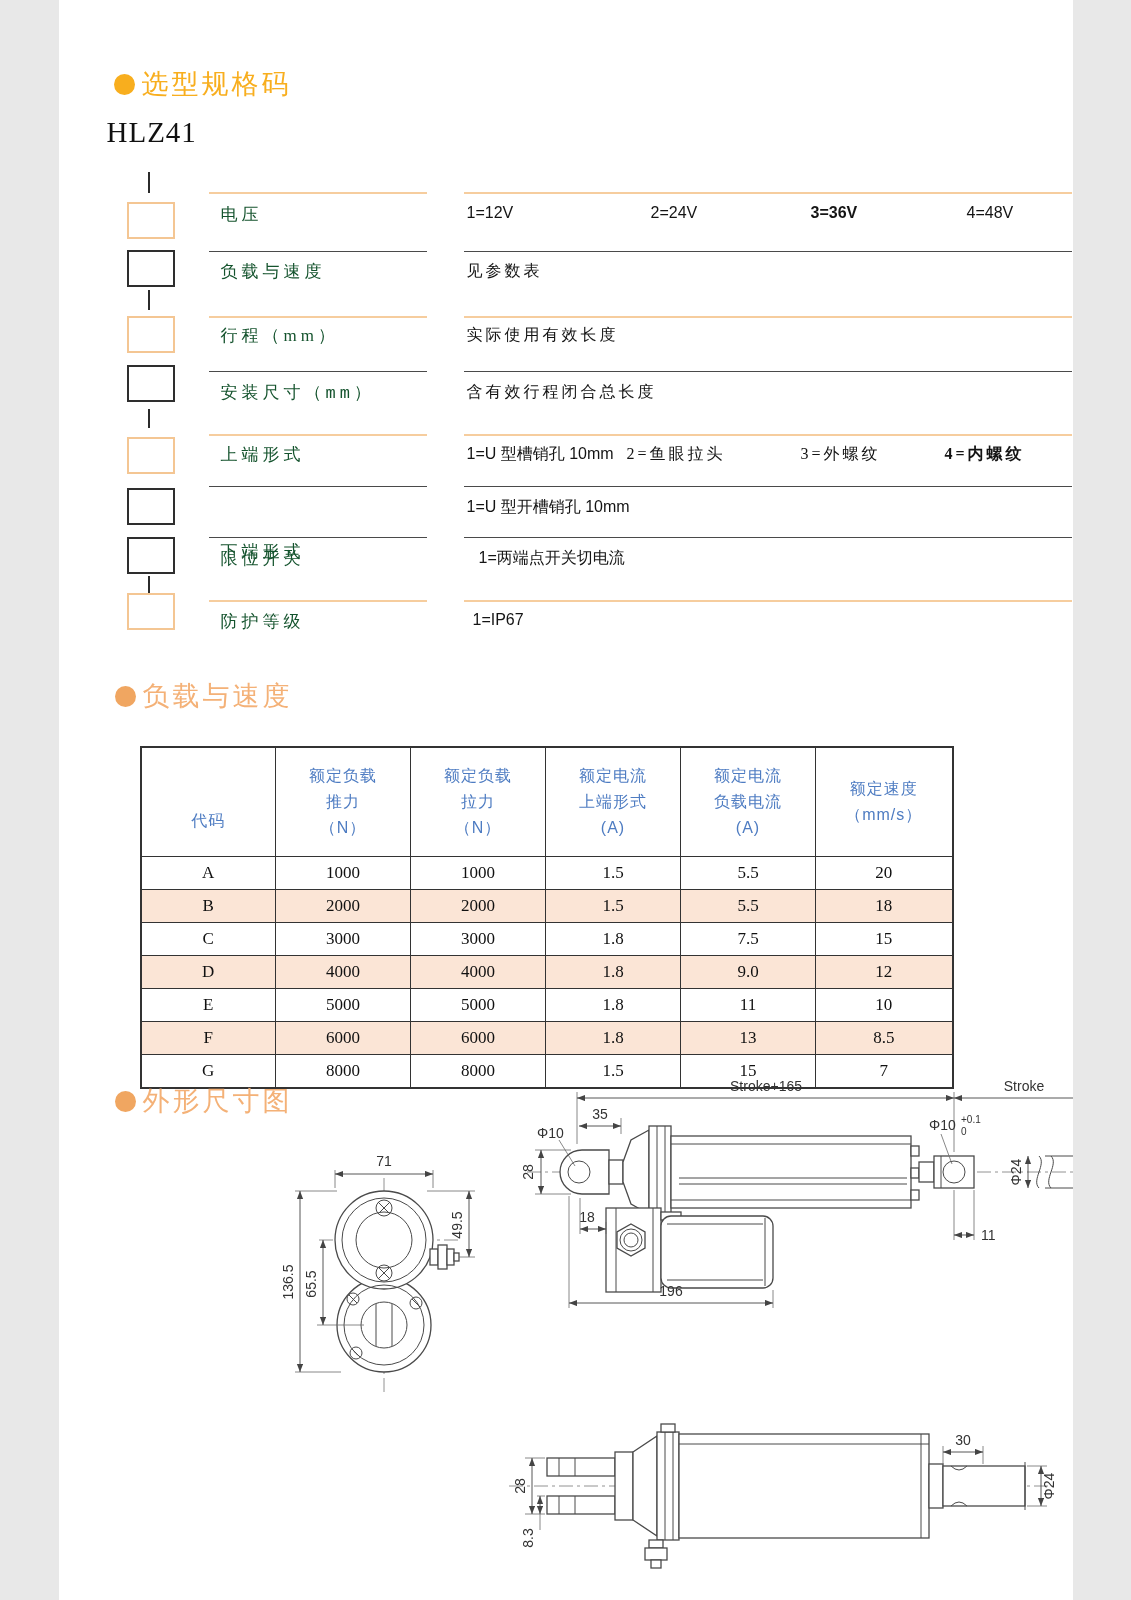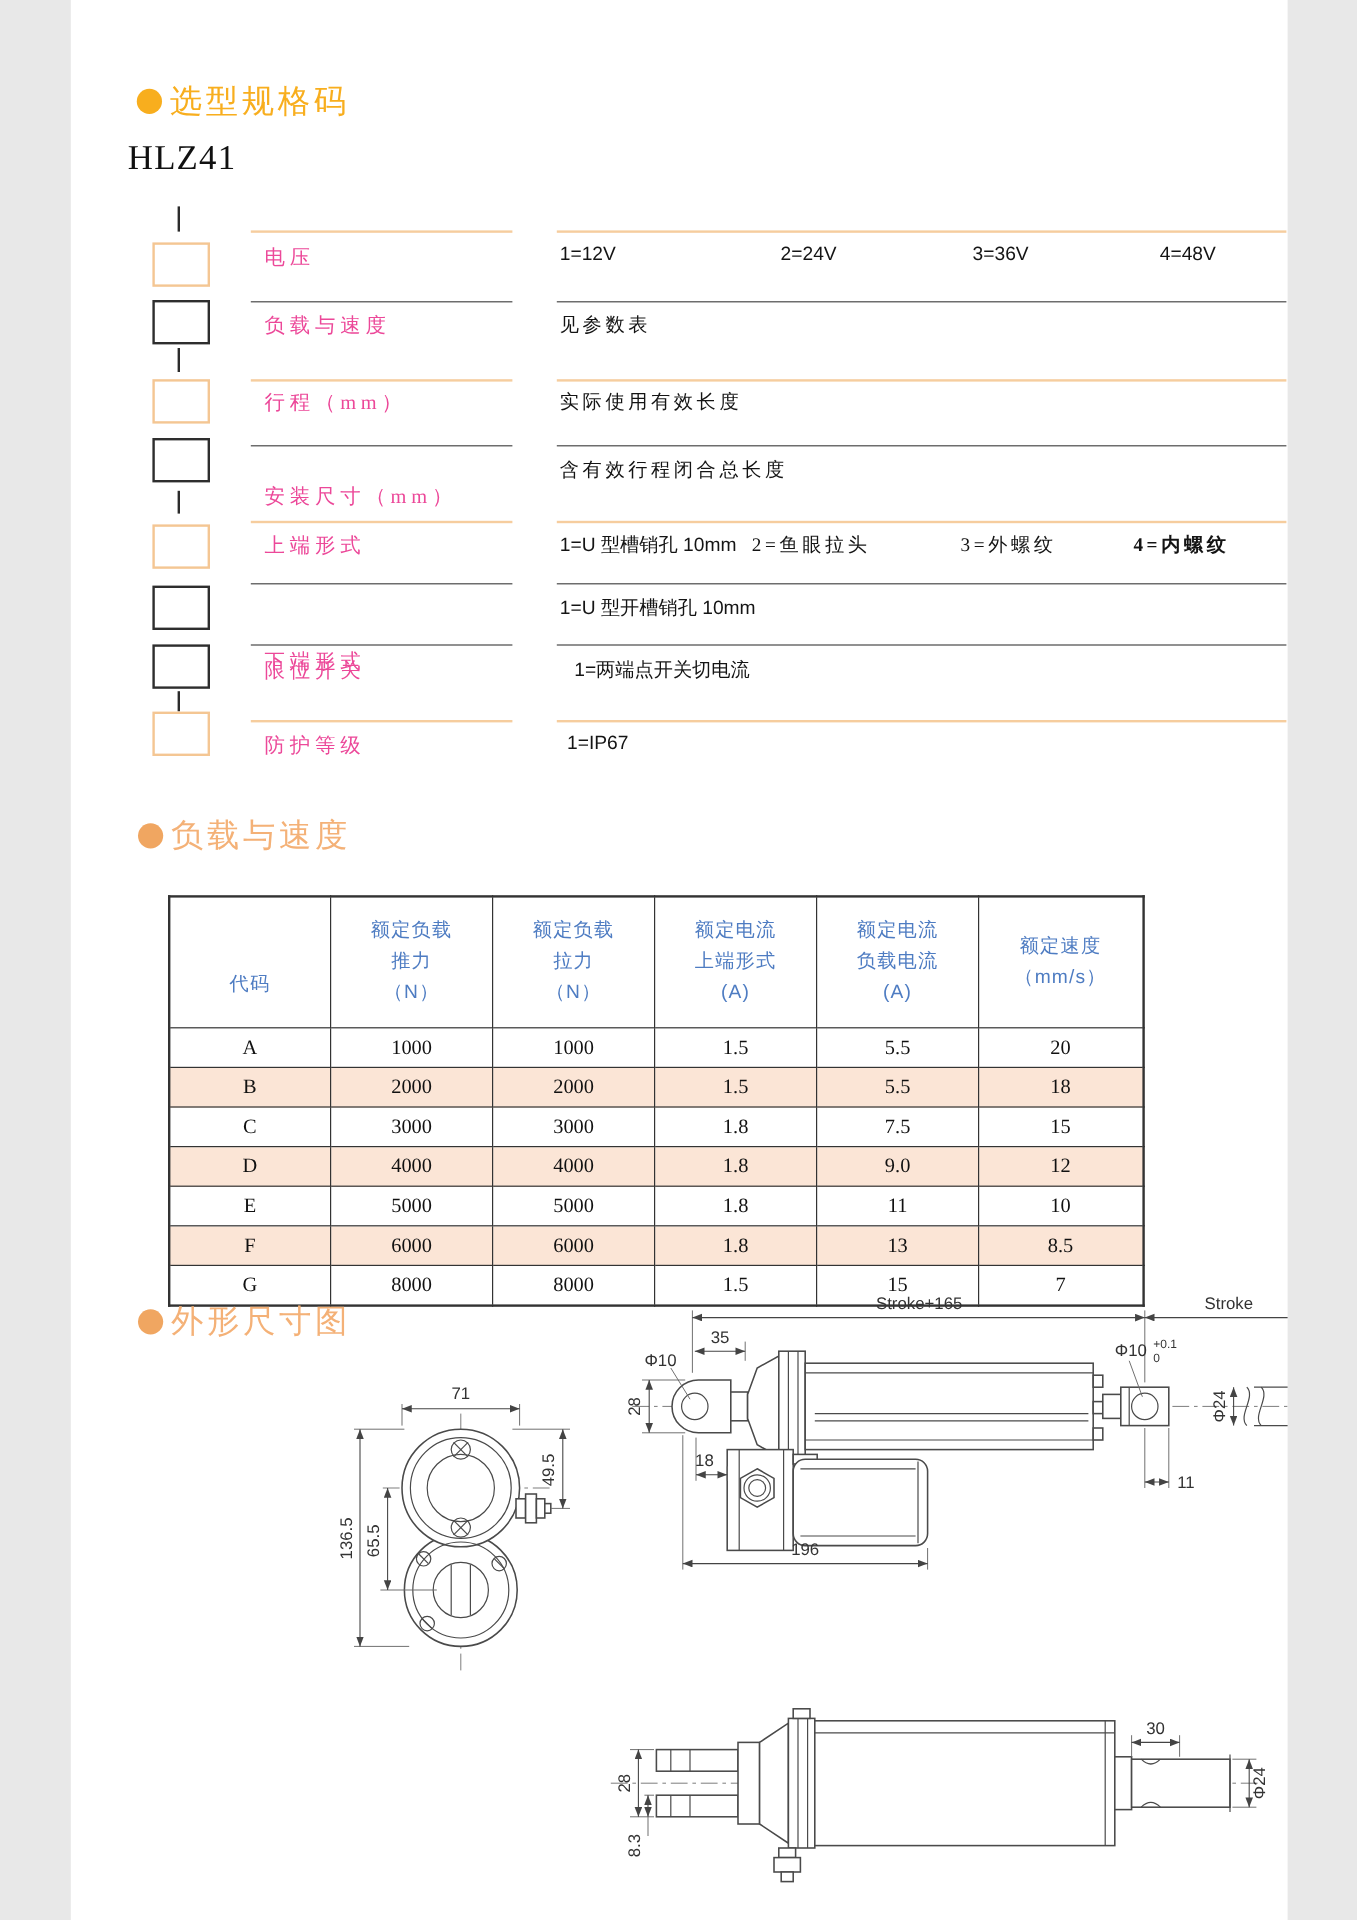--- a/index.html
+++ b/index.html
@@ -20,21 +20,21 @@
   .tick{position:absolute;left:89px;width:2px;background:#2b2b2b;}
   .sbox{position:absolute;left:68px;width:44px;height:33px;background:#fff;}
   .sbox.orange{border:2px solid #F4C693;}
   .sbox.black{border:2px solid #2e2e2e;}
   .hl{position:absolute;height:0;}
   .hl.lab{left:150px;width:218px;}
   .hl.val{left:405px;width:608px;}
   .hl.orange{border-top:2px solid #F6CD9E;}
   .hl.black{border-top:1px solid #4a4a4a;}
   .spec-label{position:absolute;left:162px;font-family:"Liberation Serif",serif;
-              font-size:17px;letter-spacing:4px;color:#ec4899;white-space:nowrap;}
+              font-size:17px;letter-spacing:4px;color:#14532d;white-space:nowrap;}
   .spec-val{position:absolute;font-size:16px;color:#141414;white-space:nowrap;}
   .spec-val.cn{font-family:"Liberation Serif",serif;letter-spacing:3px;}
 
   
   .spec-table{position:absolute;left:81px;top:746px;border-collapse:collapse;table-layout:fixed;
               background:#fff;border:2px solid #333;}
   .spec-table th,.spec-table td{border:1px solid #333;text-align:center;padding:0;}
   .spec-table th{font-weight:normal;color:#4E7CC2;font-size:16px;height:86px;vertical-align:middle;}
   .spec-table th span{display:block;line-height:26px;letter-spacing:1px;}
   .spec-table th.code-h{vertical-align:bottom;padding-bottom:22px;}
@@ -74,36 +74,36 @@
   <div class="sbox orange" style="top:437px;"></div>
   <div class="sbox black" style="top:488px;"></div>
   <div class="sbox black" style="top:537px;"></div>
   <div class="sbox orange" style="top:593px;"></div>
 
   <div class="hl lab orange" style="top:192px;"></div>
   <div class="hl val orange" style="top:192px;"></div>
   <div class="spec-label" style="top:203px;">电压</div>
   <div class="spec-val" style="left:408px;top:204px;">1=12V</div>
   <div class="spec-val" style="left:592px;top:204px;">2=24V</div>
-  <div class="spec-val" style="left:752px;top:204px;">3=36V</div>
+  <div class="spec-val" style="left:752px;top:204px;font-weight:bold;">3=36V</div>
   <div class="spec-val" style="left:908px;top:204px;">4=48V</div>
 
   <div class="hl lab black" style="top:251px;"></div>
   <div class="hl val black" style="top:251px;"></div>
   <div class="spec-label" style="top:260px;">负载与速度</div>
   <div class="spec-val cn" style="left:408px;top:261px;">见参数表</div>
 
   <div class="hl lab orange" style="top:316px;"></div>
   <div class="hl val orange" style="top:316px;"></div>
   <div class="spec-label" style="top:324px;">行程（mm）</div>
   <div class="spec-val cn" style="left:408px;top:325px;">实际使用有效长度</div>
 
   <div class="hl lab black" style="top:371px;"></div>
   <div class="hl val black" style="top:371px;"></div>
-  <div class="spec-label" style="top:402px;">安装尺寸（mm）</div>
+  <div class="spec-label" style="top:381px;font-family:Liberation Mono, monospace;">安装尺寸（mm）</div>
   <div class="spec-val cn" style="left:408px;top:382px;">含有效行程闭合总长度</div>
 
   <div class="hl lab orange" style="top:434px;"></div>
   <div class="hl val orange" style="top:434px;"></div>
   <div class="spec-label" style="top:443px;">上端形式</div>
   <div class="spec-val" style="left:408px;top:444px;">1=U 型槽销孔 10mm</div>
   <div class="spec-val cn" style="left:568px;top:444px;">2=鱼眼拉头</div>
   <div class="spec-val cn" style="left:742px;top:444px;">3=外螺纹</div>
   <div class="spec-val cn" style="left:886px;top:444px;font-weight:bold;">4=内螺纹</div>
 

